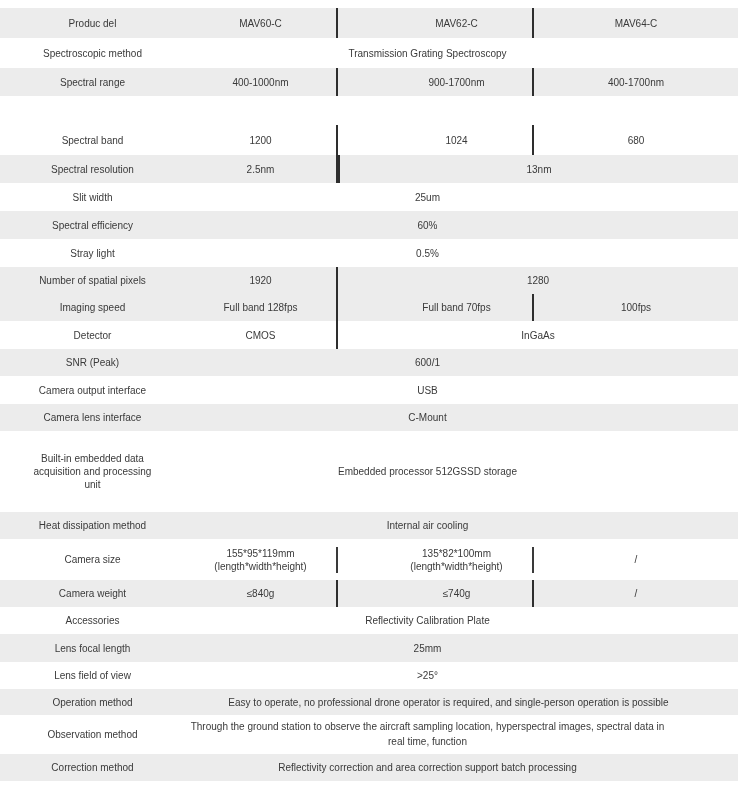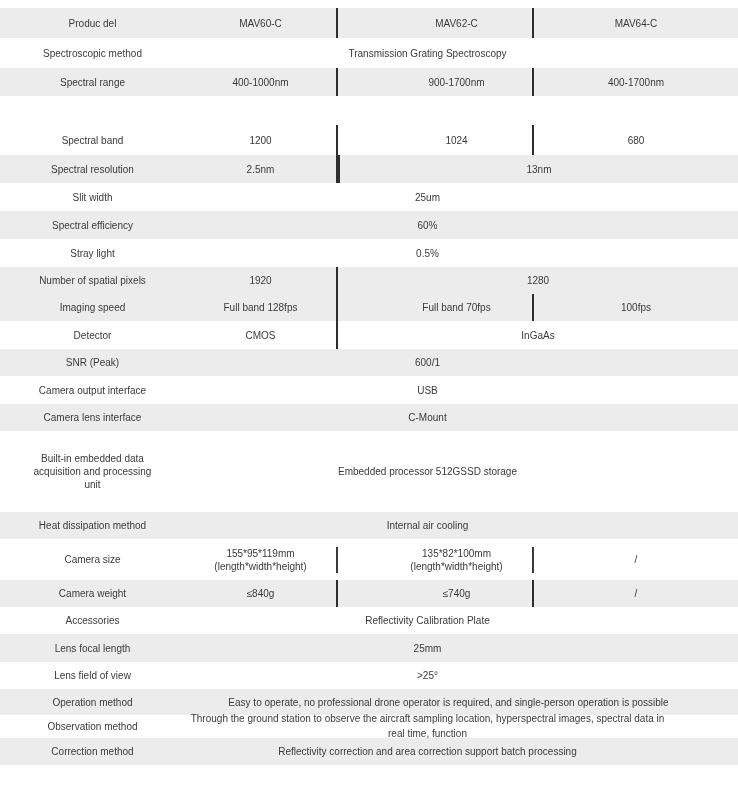--- a/index.html
+++ b/index.html
@@ -5,21 +5,21 @@
   html,body{margin:0;padding:0;}
   body{
     width:738px;height:800px;background:#ffffff;overflow:hidden;
     font-family:"Liberation Sans", sans-serif;color:#3a3a3a;
     -webkit-font-smoothing:antialiased;
   }
   .table{width:738px;margin-top:8px;}
   .row{display:flex;align-items:center;width:738px;box-sizing:border-box;font-size:10px;}
   .row.gray{background:#ececec;}
   .h26{height:26px}.h27{height:27px}.h28{height:28px}.h29{height:29px}.h30{height:30px}
-  .h39{height:23px}.h41{height:41px}.h65{height:81px}
+  .h39{height:39px}.h41{height:41px}.h65{height:81px}
   .cell{box-sizing:border-box;text-align:center;}
   .label{width:185px;flex:0 0 185px;padding:0 8px;display:flex;align-items:center;justify-content:center;}
   .label span{display:inline-block;line-height:1.3;}
   .label .narrow{max-width:126px;}
   .v1{width:151px;flex:0 0 151px;}
   .vmid{width:194px;flex:0 0 194px;padding-left:43px;}
   .vlast{flex:1 1 auto;}
   .v34{flex:1 1 auto;}
   .span-val{flex:1 1 auto;text-align:center;padding-right:68px;}
   .span-val .inner{display:inline-block;max-width:480px;line-height:1.45;}

